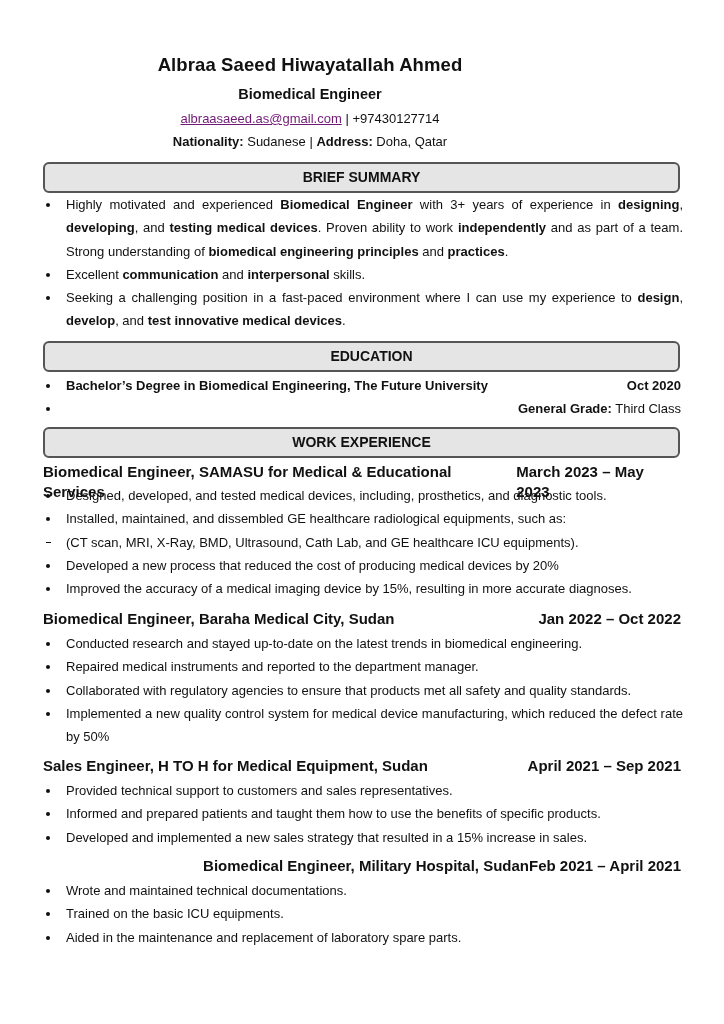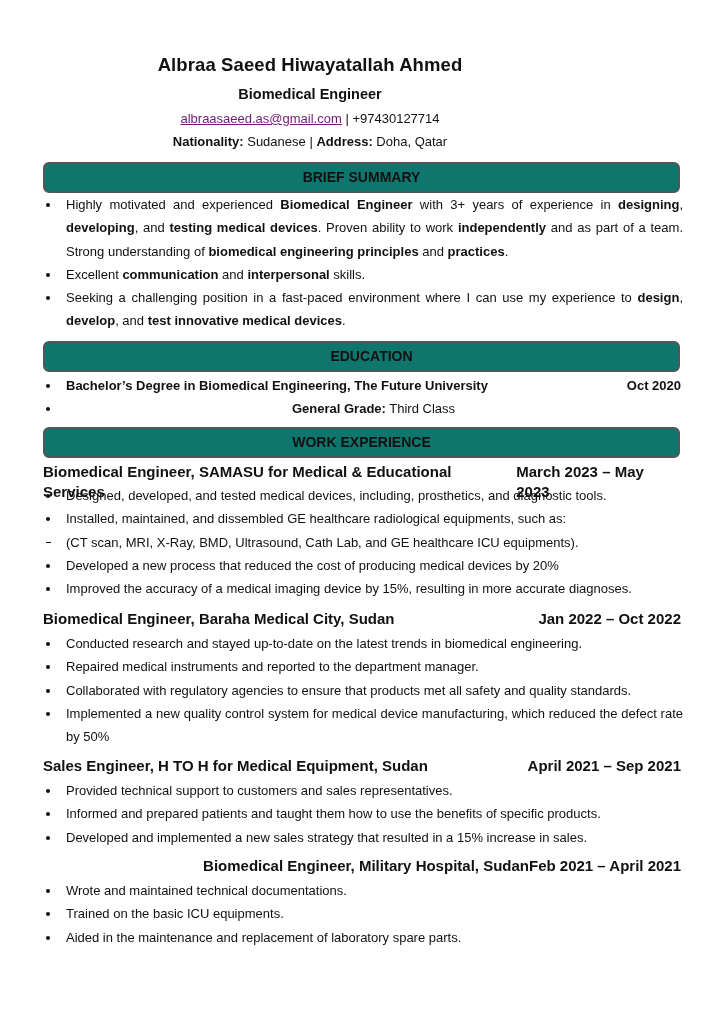--- a/index.html
+++ b/index.html
@@ -15,21 +15,21 @@
   .header { position: absolute; left: 0; width: 620px; text-align: center; }
   .name { top: 54px; font-size: 18.5px; font-weight: bold; letter-spacing: 0.1px; }
   .title { top: 86px; font-size: 14.5px; font-weight: bold; }
   .contact { top: 111px; font-size: 13px; }
   .contact a { color: #701a75; text-decoration: underline; }
   .nat { top: 134px; font-size: 13px; }
 
   .section-box {
     position: absolute; left: 43px; width: 637px; height: 31px;
     border: 2px solid #555555; border-radius: 6px;
-    background: #0f766e;
+    background: #e5e5e5;
     text-align: center; font-weight: bold; font-size: 14px;
     line-height: 27px;
   }
 
   .bullets { position: absolute; left: 43px; width: 640px; list-style: none; font-size: 13px; }
   .bullets li { position: relative; padding-left: 23px; line-height: 23.3px; text-align: justify; }
   .bullets li::before {
     content: ""; position: absolute; left: 3px; top: 10px;
     width: 4px; height: 4px; background: #111; border-radius: 50%;
   }
@@ -68,21 +68,21 @@
     </ul>
 
   <div class="section-box" style="top:341px;padding-left:20px;">EDUCATION</div>
   <div class="edu-row" style="top:374px; font-weight:bold;">
     <div class="inner">
       <span>Bachelor’s Degree in Biomedical Engineering, The Future University</span>
       <span>Oct 2020</span>
     </div>
   </div>
   <div class="edu-row" style="top:397px;">
-    <div class="inner" style="justify-content:center;">
+    <div class="inner" style="justify-content:flex-end;">
       <span><b>General Grade:</b><span> Third Class</span></span>
     </div>
   </div>
 
   <div class="section-box" style="top:427px;">WORK EXPERIENCE</div>
 
   <div class="row" style="top:462px;">
     <span>Biomedical Engineer, SAMASU for Medical &amp; Educational Services</span>
     <span>March 2023 – May 2023</span>
   </div>

